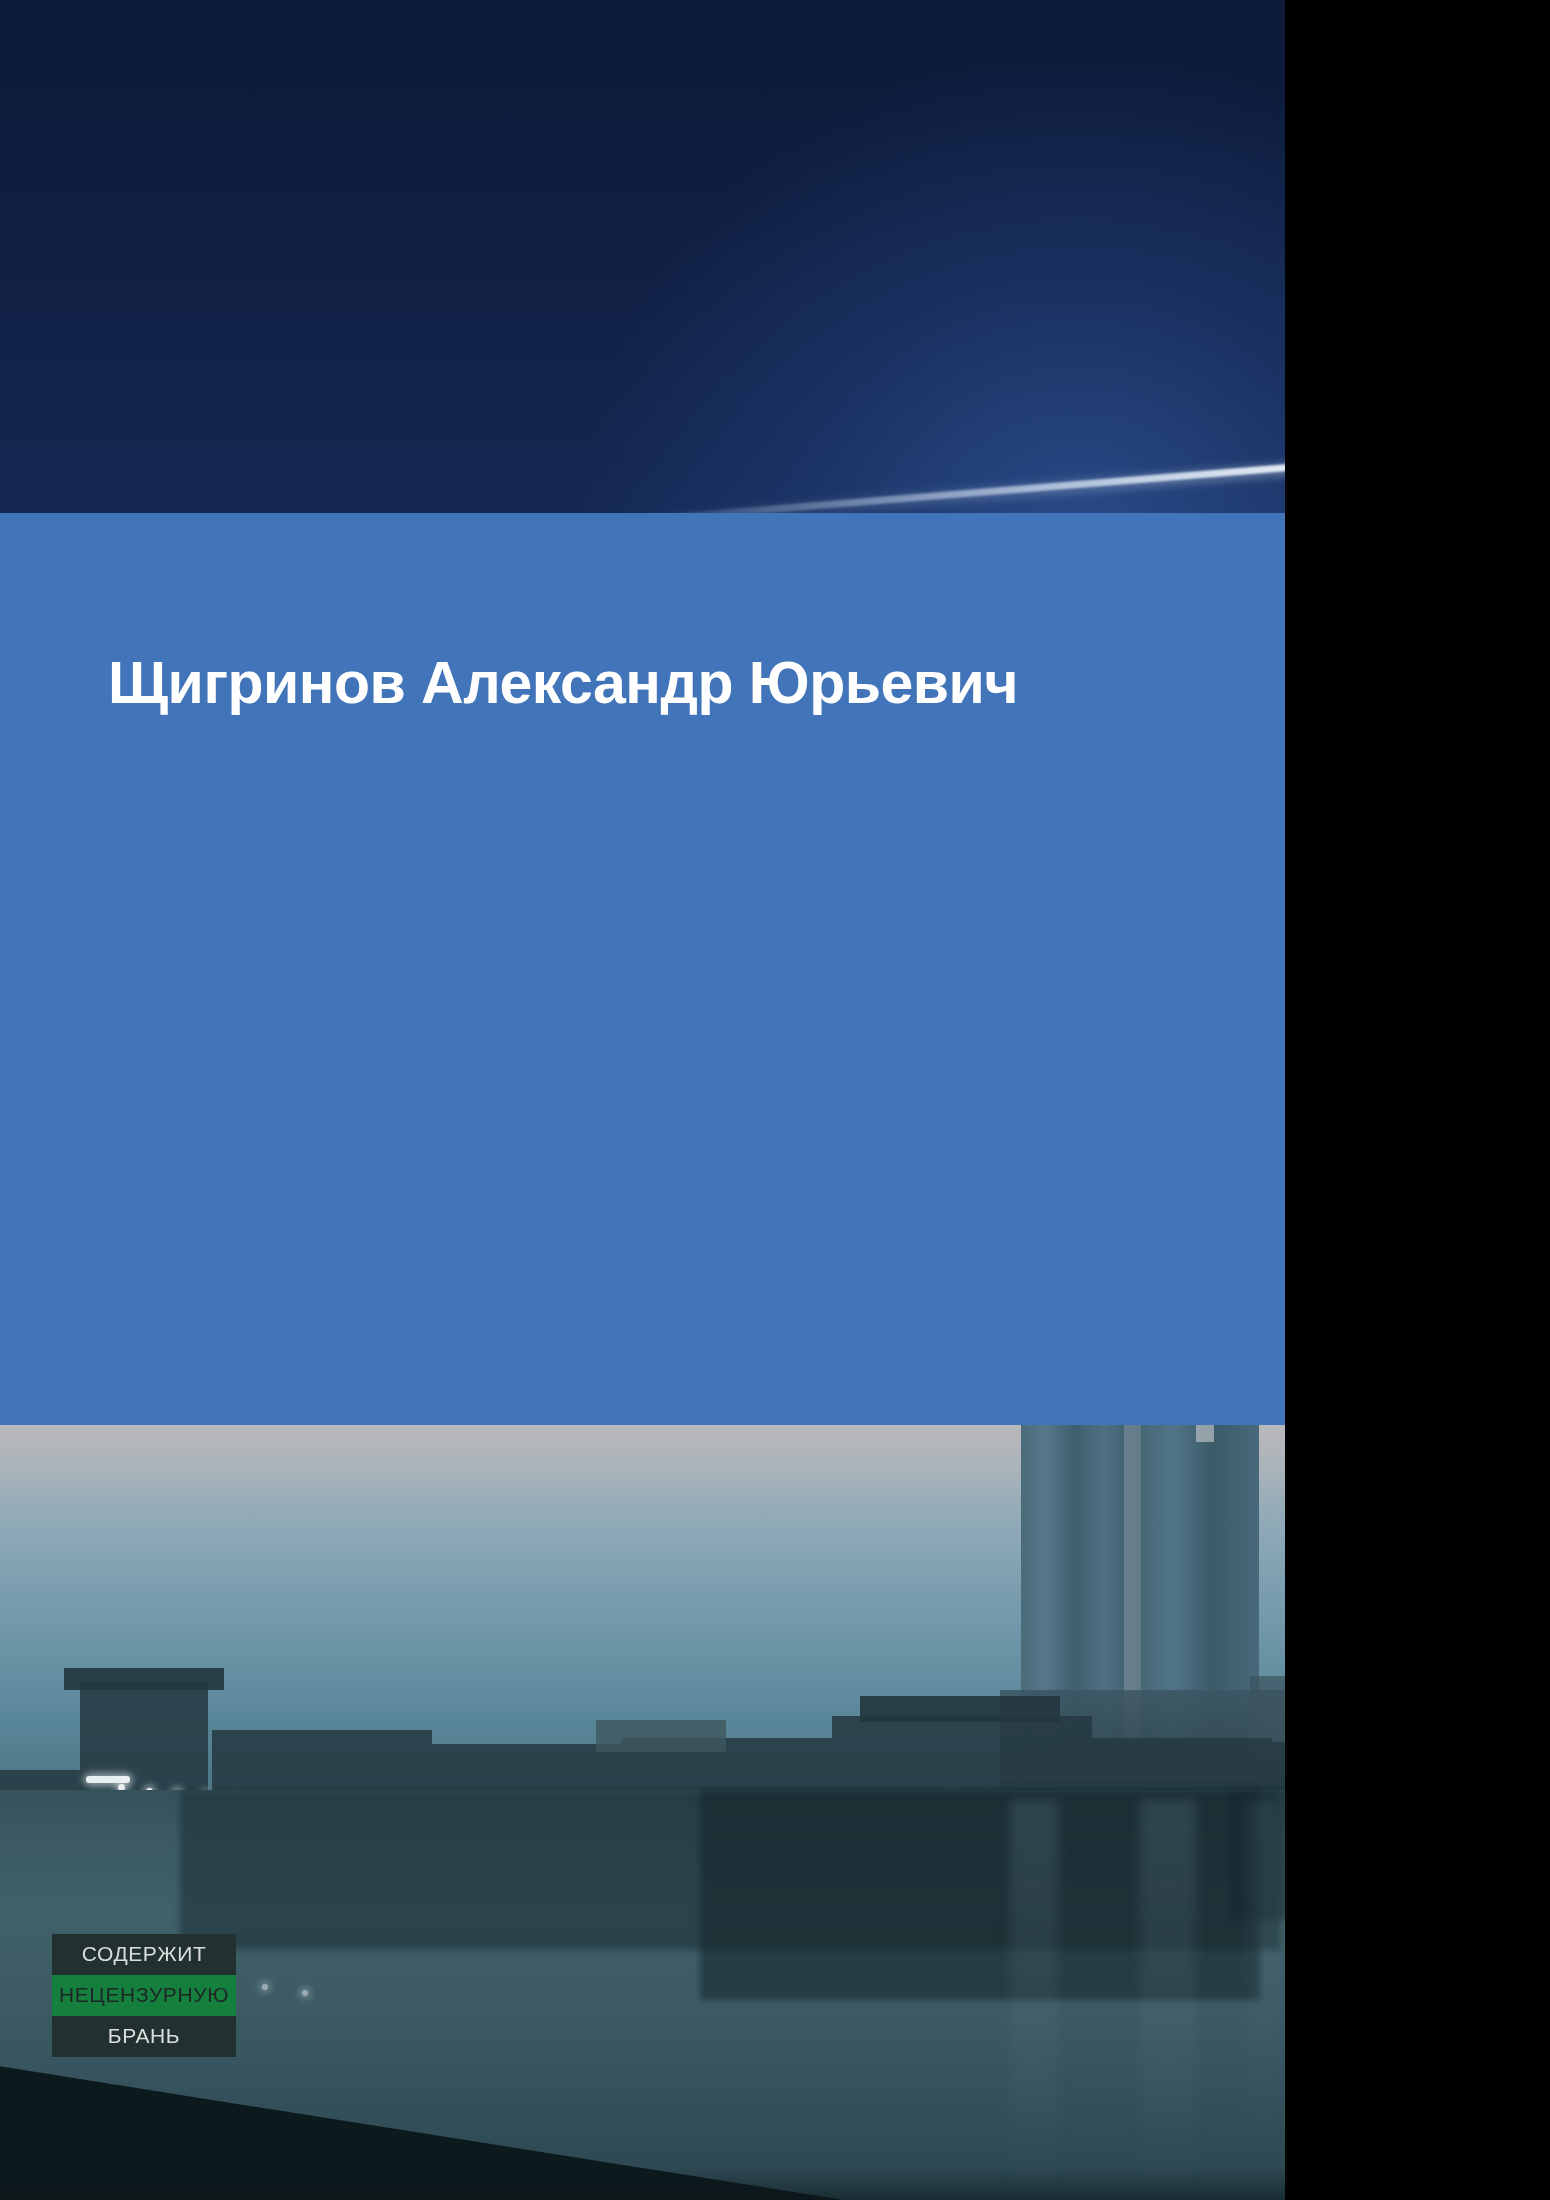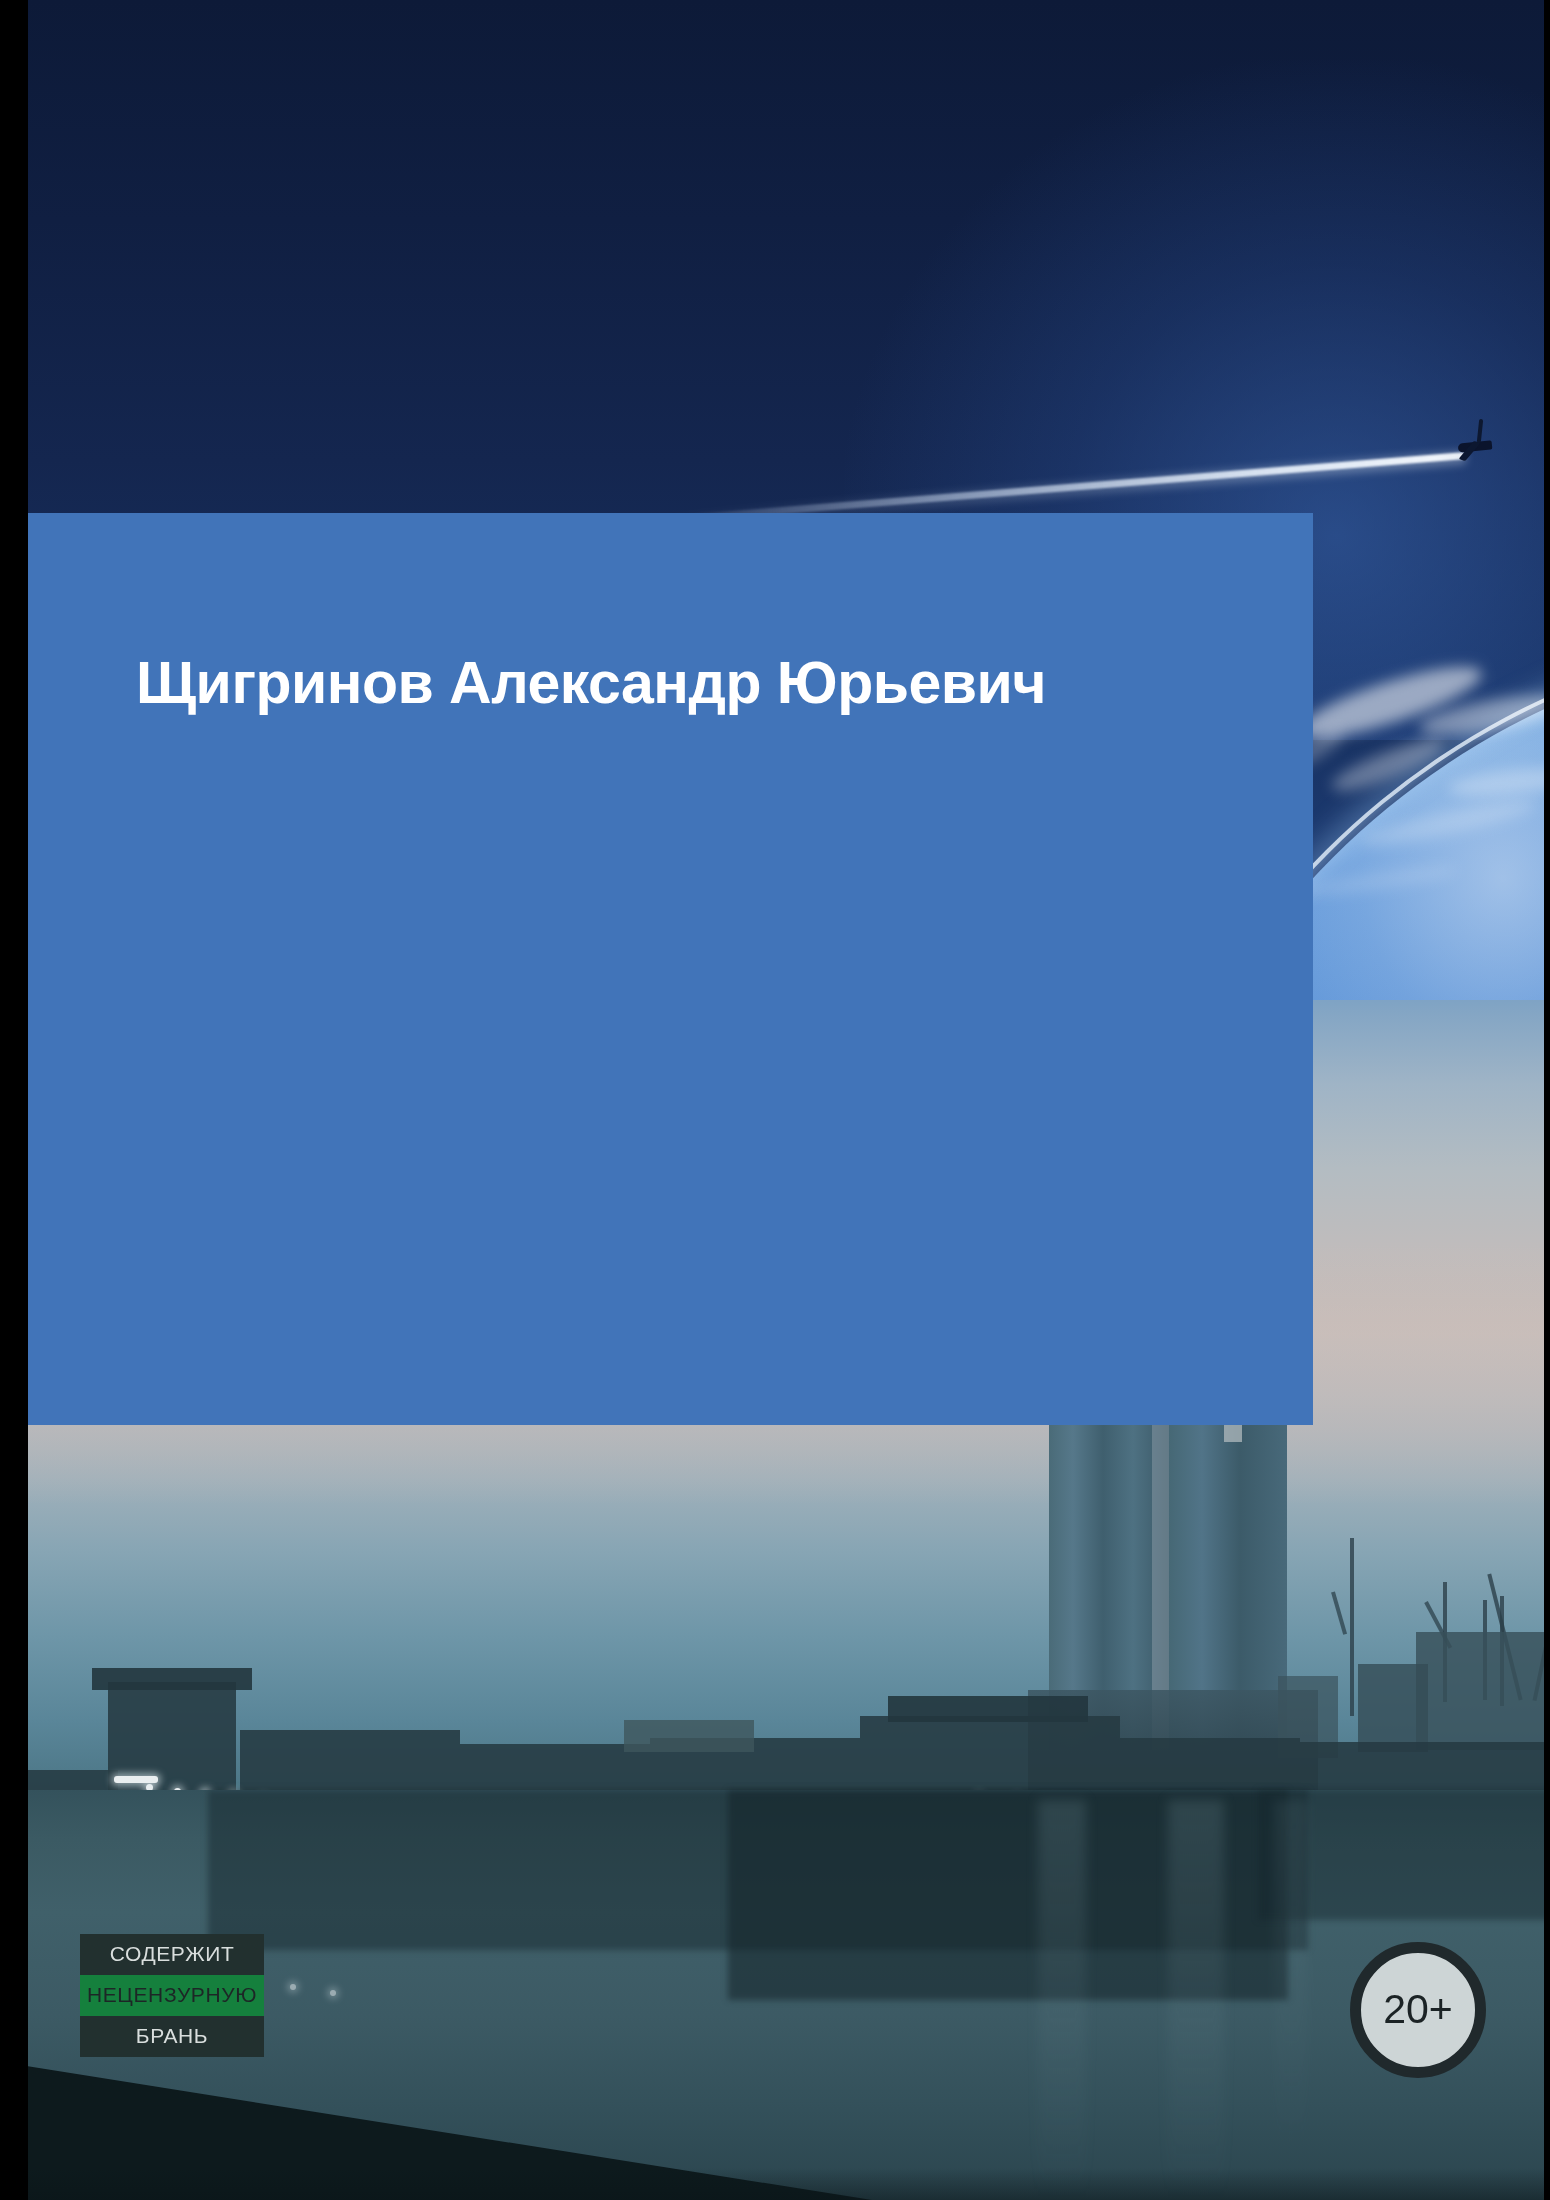--- a/index.html
+++ b/index.html
@@ -6,25 +6,24 @@
     margin: 0;
     padding: 0;
     background: #000;
   }
   body {
     font-family: "Liberation Sans", sans-serif;
   }
 
   .cover {
     position: relative;
-    width: 1516px;
+    width: 1285px;
     height: 2200px;
     overflow: hidden;
     background: #0e1b39;
-    margin-left: 28px;
   }
 
   
   .sky {
     position: absolute;
     left: 0; top: 0;
     width: 1550px;
     height: 1000px;
     background:
       linear-gradient(to bottom,

